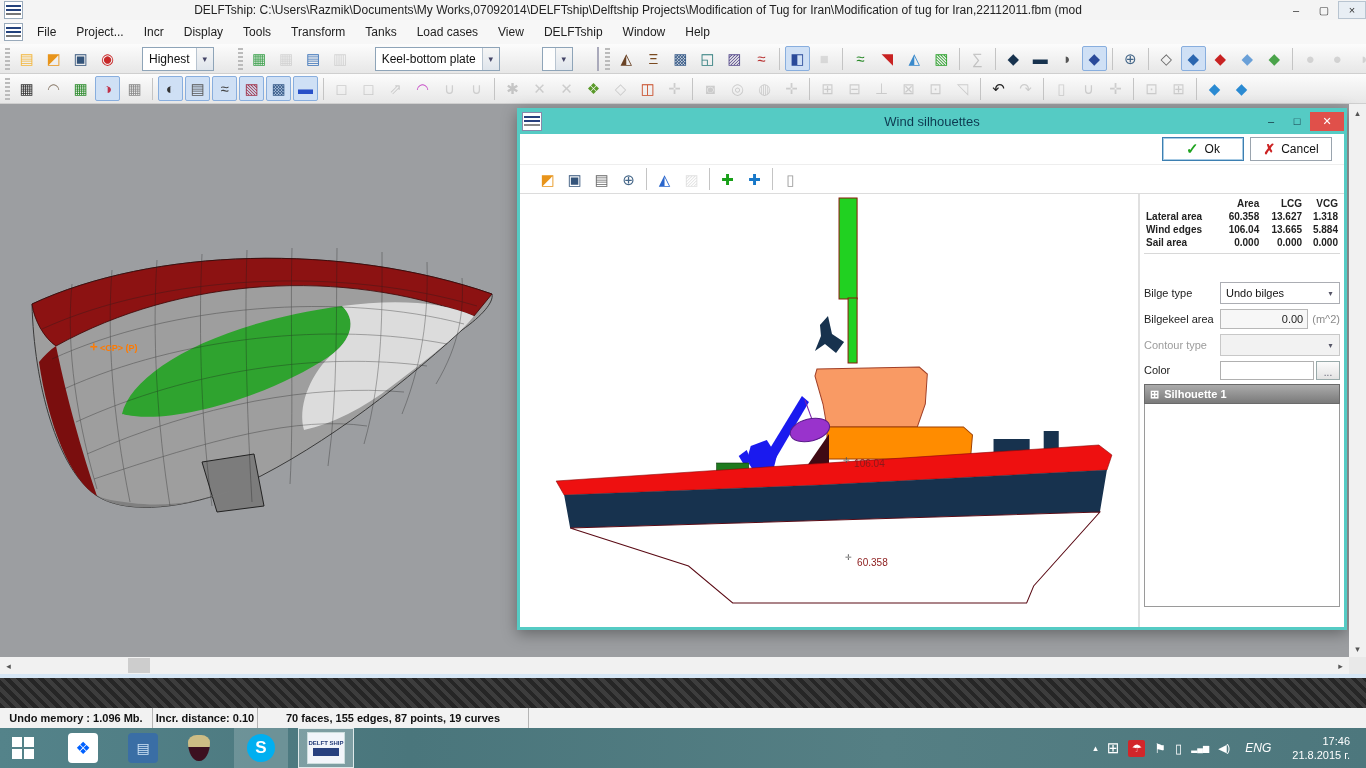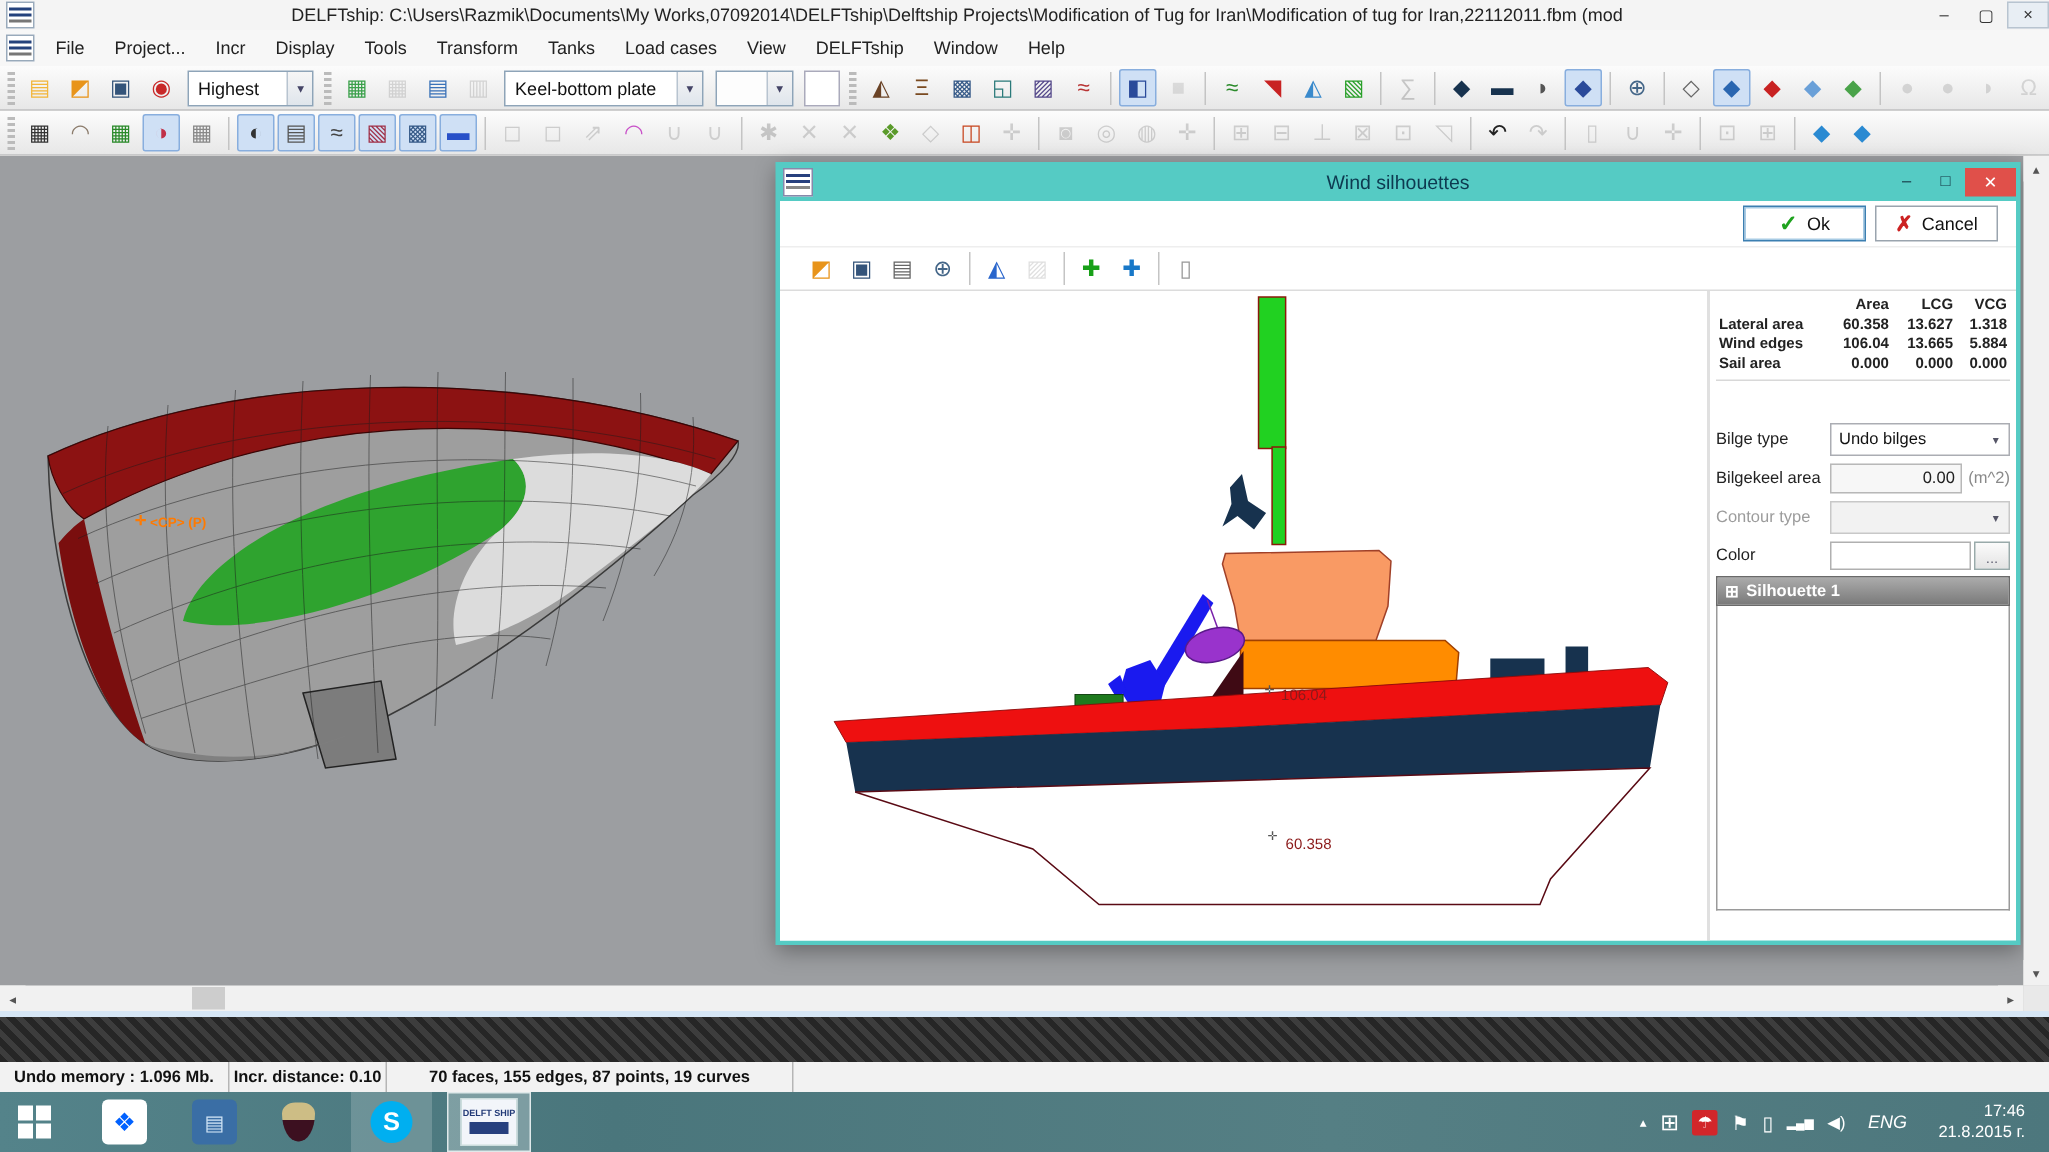--- a/index.html
+++ b/index.html
@@ -23,21 +23,21 @@
   
   .toolbar{position:absolute;left:0;width:1366px;height:30px;background:linear-gradient(#fcfcfc,#e7e7e7);border-bottom:1px solid #cfcfcf;display:flex;align-items:center;padding-left:2px;box-sizing:border-box;}
   #tb1{top:44px;} #tb2{top:74px;}
   .iconlist{display:flex;align-items:center;height:100%;}
   .tbi{width:25px;height:25px;margin:0 1px;display:flex;align-items:center;justify-content:center;background:transparent;border:1px solid transparent;border-radius:2px;padding:0;}
   .tbi .tbg{font-size:15px;line-height:1;}
   .tbi.active{background:#cfe0f5;border-color:#88aede;}
   .tbi.disabled{opacity:.42;filter:grayscale(1);}
   .tbsep{width:1px;height:22px;background:#c4c4c4;margin:0 4px;}
   .grip{width:5px;height:22px;margin:0 3px;background:repeating-linear-gradient(#bbb 0 2px,transparent 2px 4px);}
-  .combo{height:22px;background:#fff;border:1px solid #8ea4b8;display:flex;align-items:center;font-size:12px;color:#111;margin:0 4px;position:relative;}
+  .combo{height:22px;background:#fff;border:1px solid #8ea4b8;display:flex;align-items:center;font-size:12px;color:#111;margin:0 21px;position:relative;}
   .combo .cval{padding:0 6px;flex:1;white-space:nowrap;overflow:hidden;}
   .combo .carr{width:16px;height:100%;display:flex;align-items:center;justify-content:center;font-size:9px;color:#446;background:linear-gradient(#f6f6f6,#dfe5ec);border-left:1px solid #b8c4d0;}
   .combo.gray{background:#fdfdfd;}
   .minibox{width:26px;height:22px;background:#fff;border:1px solid #aab;margin:0 3px;}
 
   
   #canvas{position:absolute;left:0;top:104px;width:1366px;height:553px;background:#9C9EA1;}
   #viewport3d{position:absolute;left:12px;top:140px;width:500px;height:290px;}
   .cp-label{font-size:9px;fill:#ff7a00;font-weight:bold;}
 

